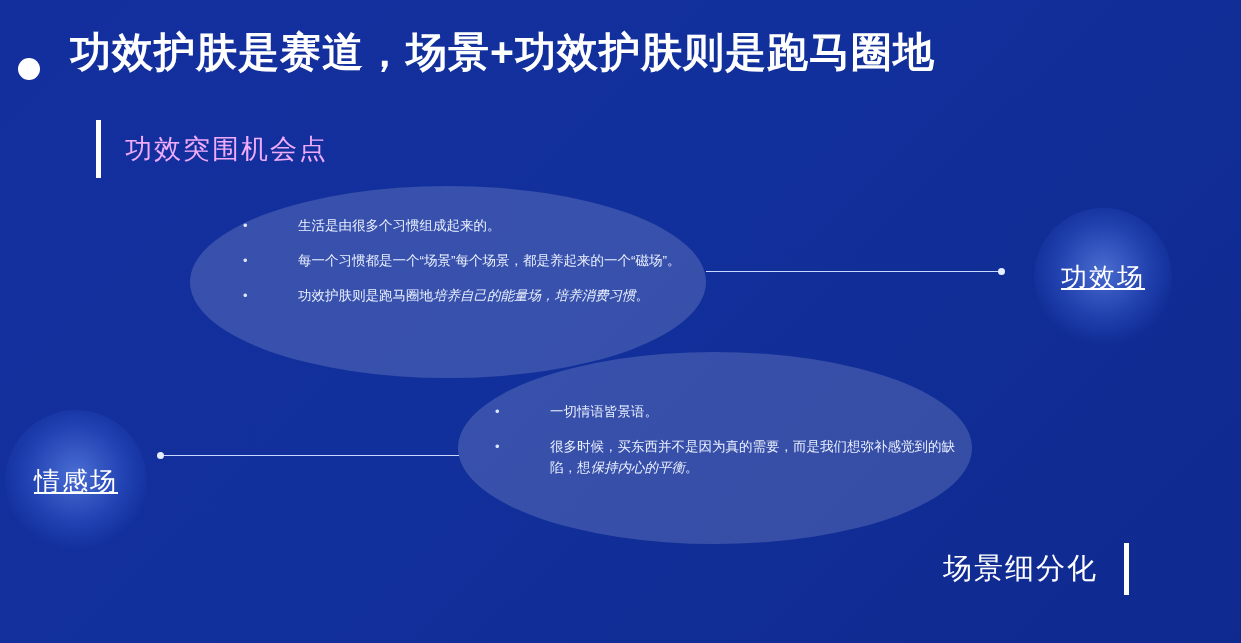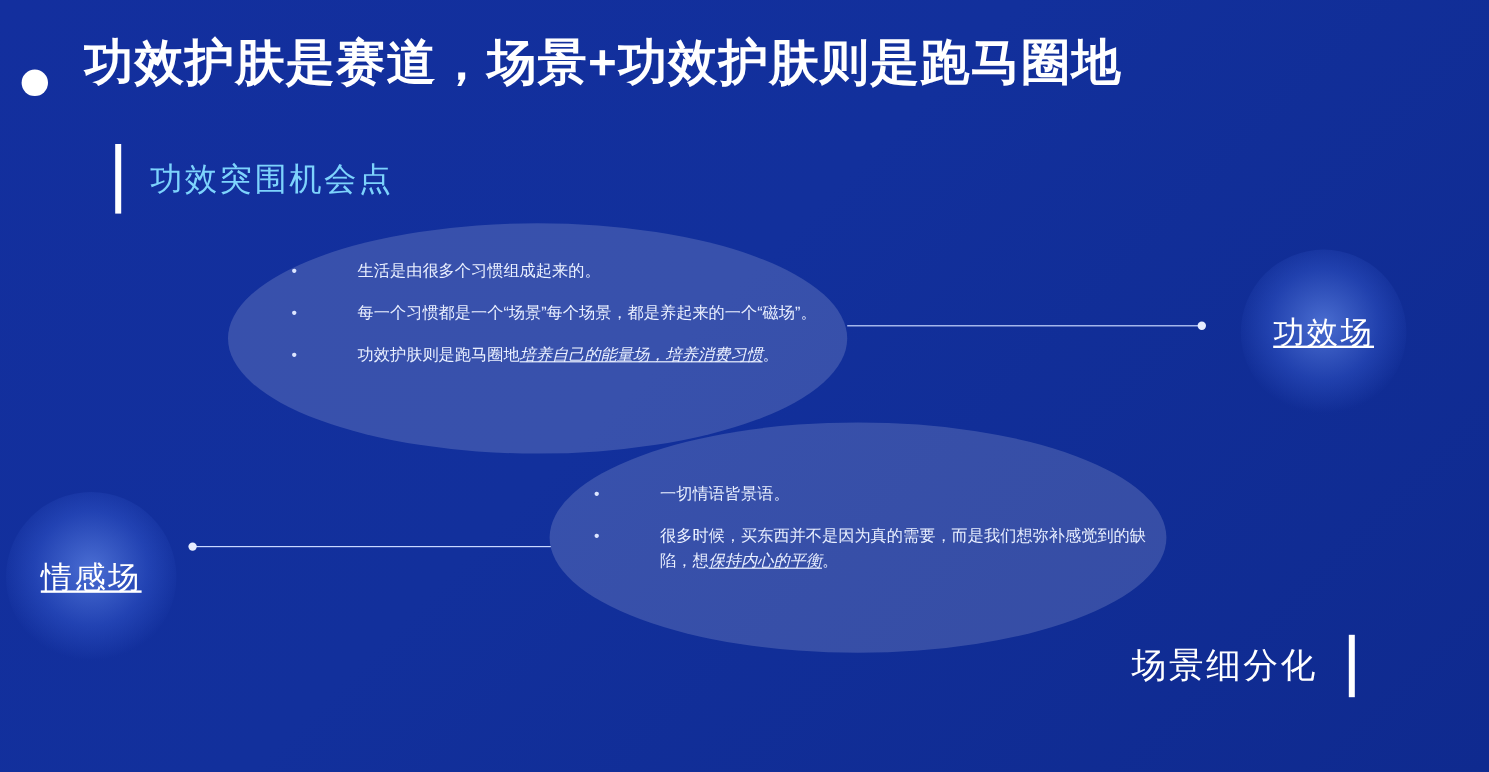--- a/index.html
+++ b/index.html
@@ -52,21 +52,21 @@
     align-items: center;
   }
   .section-bar {
     width: 5px;
     height: 58px;
     background: #ffffff;
     margin-right: 24px;
     flex: none;
   }
   .section-title {
-    color: #7dd3fc;
+    color: #f0abfc;
     font-size: 27px;
     letter-spacing: 2px;
     white-space: nowrap;
   }
 
   
   .ellipse {
     position: absolute;
     border-radius: 50%;
     background: rgba(255, 255, 255, 0.16);
@@ -112,21 +112,20 @@
     font-size: 13px;
     line-height: 1.55;
     color: #dde6ff;
   }
   .bullet-text {
     flex: 1;
     margin-left: 39px;
   }
   .bullet-text .emph {
     font-style: italic;
-    text-decoration: underline;
   }
 
   
   .glow-node {
     position: absolute;
     border-radius: 50%;
     display: flex;
     align-items: center;
     justify-content: center;
     color: #ffffff;
@@ -178,21 +177,21 @@
   }
   #dot-left {
     left: 157px;
     top: 452px;
   }
 
   
   .footer-label {
     position: absolute;
     right: 112px;
-    bottom: 62px;
+    bottom: 48px;
     display: flex;
     align-items: center;
   }
   .footer-text {
     color: #ffffff;
     font-size: 29px;
     letter-spacing: 2px;
     white-space: nowrap;
   }
   .footer-bar {

